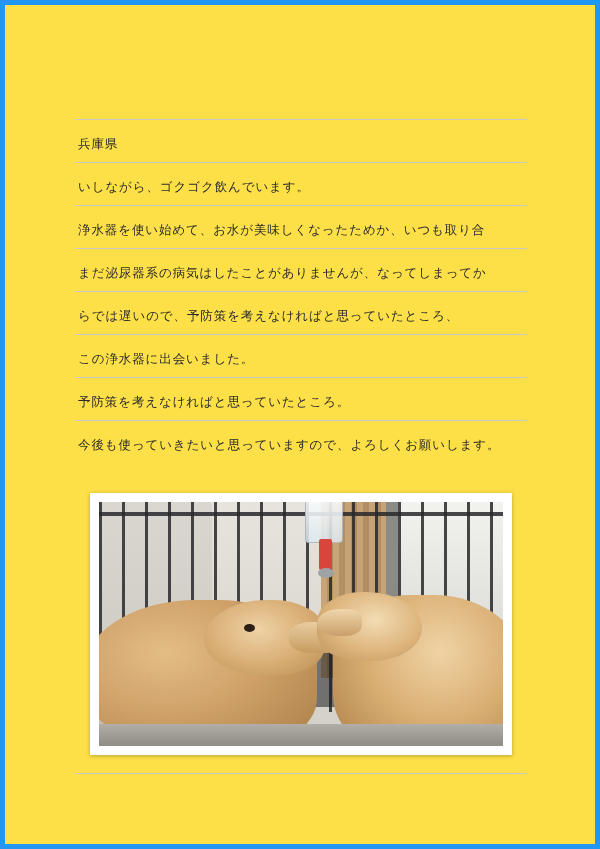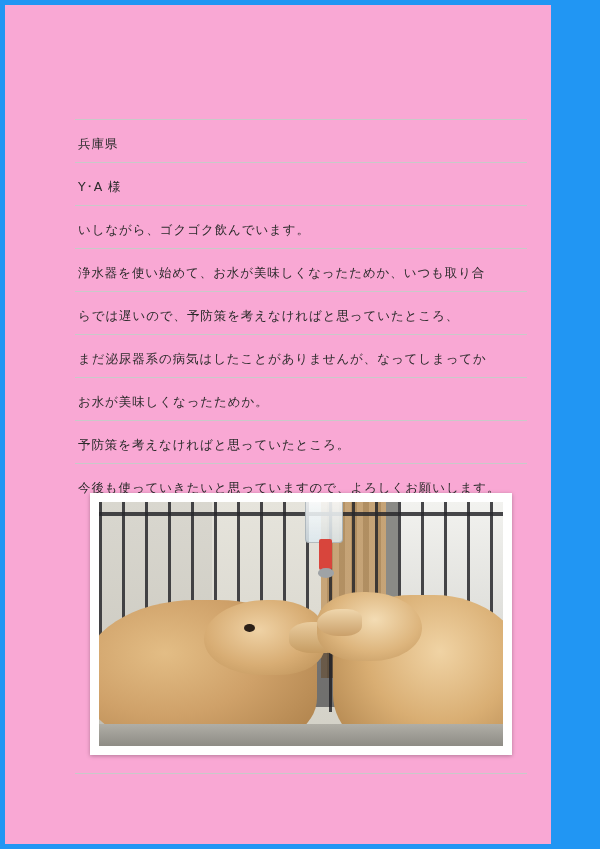--- a/index.html
+++ b/index.html
@@ -10,23 +10,23 @@
     width: 600px;
     height: 849px;
     background: #2196f3;
     font-family: "Liberation Sans", sans-serif;
     overflow: hidden;
   }
   .page {
     position: absolute;
     left: 5px;
     top: 5px;
-    width: 546px;
+    width: 590px;
     height: 839px;
-    background: #f9a8d4;
+    background: #fde047;
     box-sizing: border-box;
     padding-left: 34px;
   }
   .sheet {
     position: absolute;
     left: 70px;
     top: 114px;
     width: 452px;
   }
   .ruled-line {
@@ -170,36 +170,33 @@
 </head>
 <body>
 
 <div class="page">
 
   <div class="sheet">
     <div class="ruled-line">
       <div class="text">兵庫県</div>
     </div>
     <div class="ruled-line">
-      <div class="text">Y･A 様</div>
-    </div>
-    <div class="ruled-line">
       <div class="text">いしながら、ゴクゴク飲んでいます。</div>
     </div>
     <div class="ruled-line">
       <div class="text">浄水器を使い始めて、お水が美味しくなったためか、いつも取り合</div>
     </div>
     <div class="ruled-line">
+      <div class="text">まだ泌尿器系の病気はしたことがありませんが、なってしまってか</div>
+    </div>
+    <div class="ruled-line">
       <div class="text">らでは遅いので、予防策を考えなければと思っていたところ、</div>
     </div>
     <div class="ruled-line">
-      <div class="text">まだ泌尿器系の病気はしたことがありませんが、なってしまってか</div>
-    </div>
-    <div class="ruled-line">
-      <div class="text">お水が美味しくなったためか。</div>
+      <div class="text">この浄水器に出会いました。</div>
     </div>
     <div class="ruled-line">
       <div class="text">予防策を考えなければと思っていたところ。</div>
     </div>
     <div class="ruled-line">
       <div class="text">今後も使っていきたいと思っていますので、よろしくお願いします。</div>
     </div>
   </div>
 
   <div class="photo-band">

